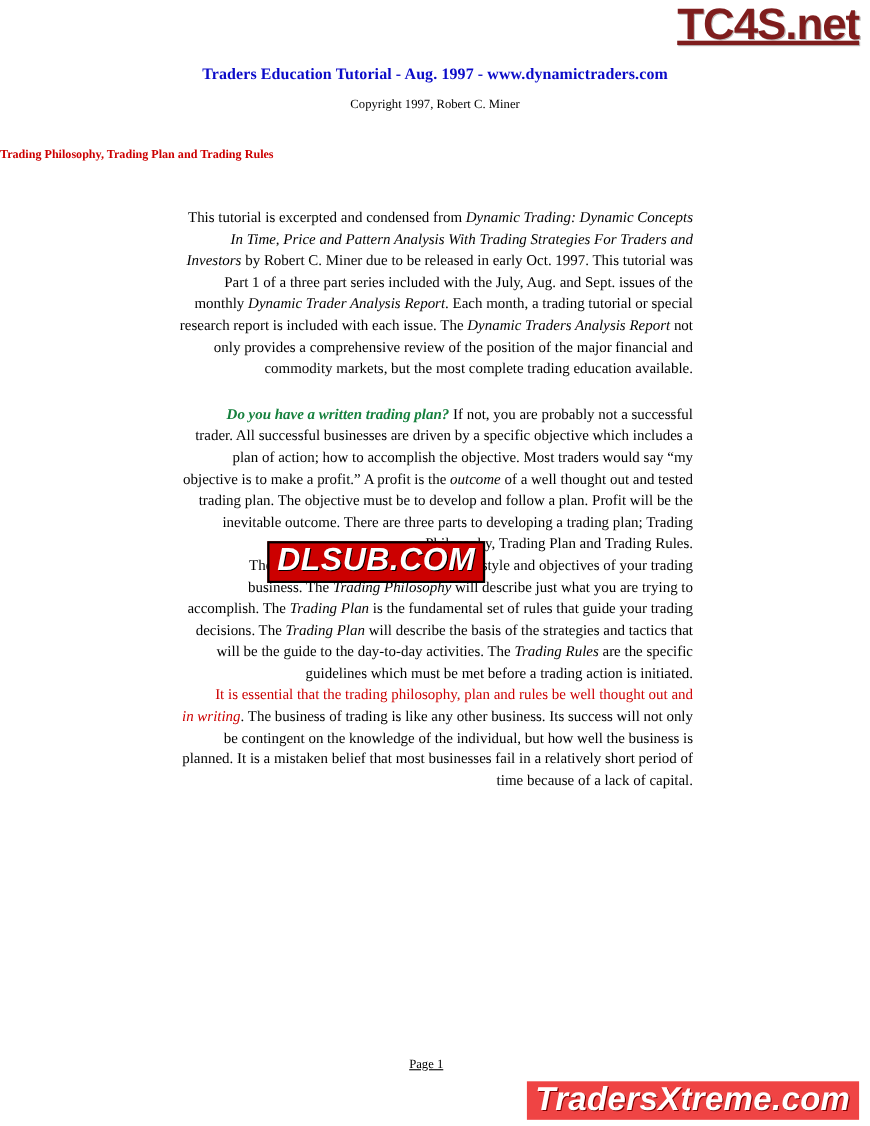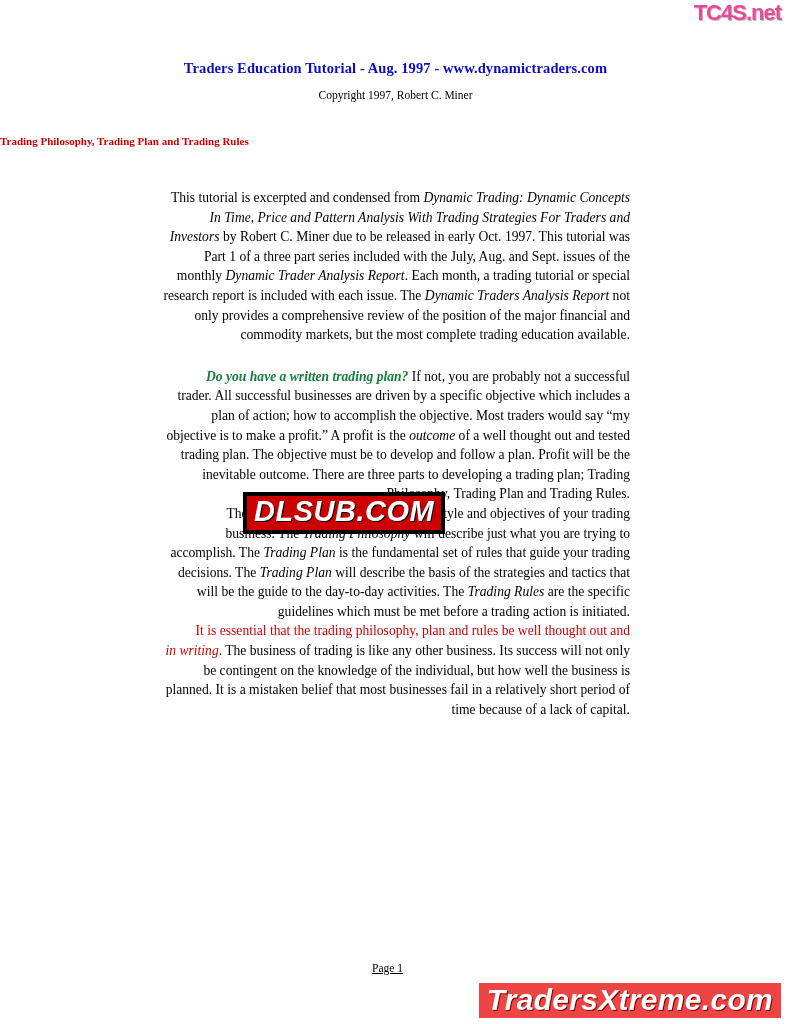--- a/index.html
+++ b/index.html
@@ -19,25 +19,26 @@
     inset: 0;
     background: #ffffff;
   }
   
   .tc4s {
     position: absolute;
     top: 2px;
     right: 10px;
     font-family: "Liberation Sans", sans-serif;
     font-weight: bold;
-    font-size: 22px;
-    color: #ec4899;
+    font-size: 40px;
+    color: #7f1d1d;
     letter-spacing: -1px;
     text-shadow: 1px 1px 0 #bdbdbd;
     line-height: 1;
+    text-decoration: underline;
   }
   
   .hdr-line {
     text-align: center;
     font-weight: bold;
     font-size: 14.5px;
     color: #0b0bc8;
     margin: 12px;
     padding-top: 48px;
     letter-spacing: 0.1px;
@@ -93,21 +94,21 @@
     position: absolute;
     left: 243px;
     top: 492px;
     font-family: "Liberation Sans", sans-serif;
     font-weight: bold;
     font-style: italic;
     font-size: 29px;
     color: #ffffff;
     background: #cc0000;
     padding: 1px 7px 3px 7px;
-    border: 4px solid #000000;
+    border: 2px solid #000000;
     letter-spacing: 0.5px;
     text-shadow: 1px 1px 0 #000000;
     line-height: 1.02;
   }
   
   .page-num {
     position: absolute;
     left: 0;
     right: 16px;
     top: 962px;

